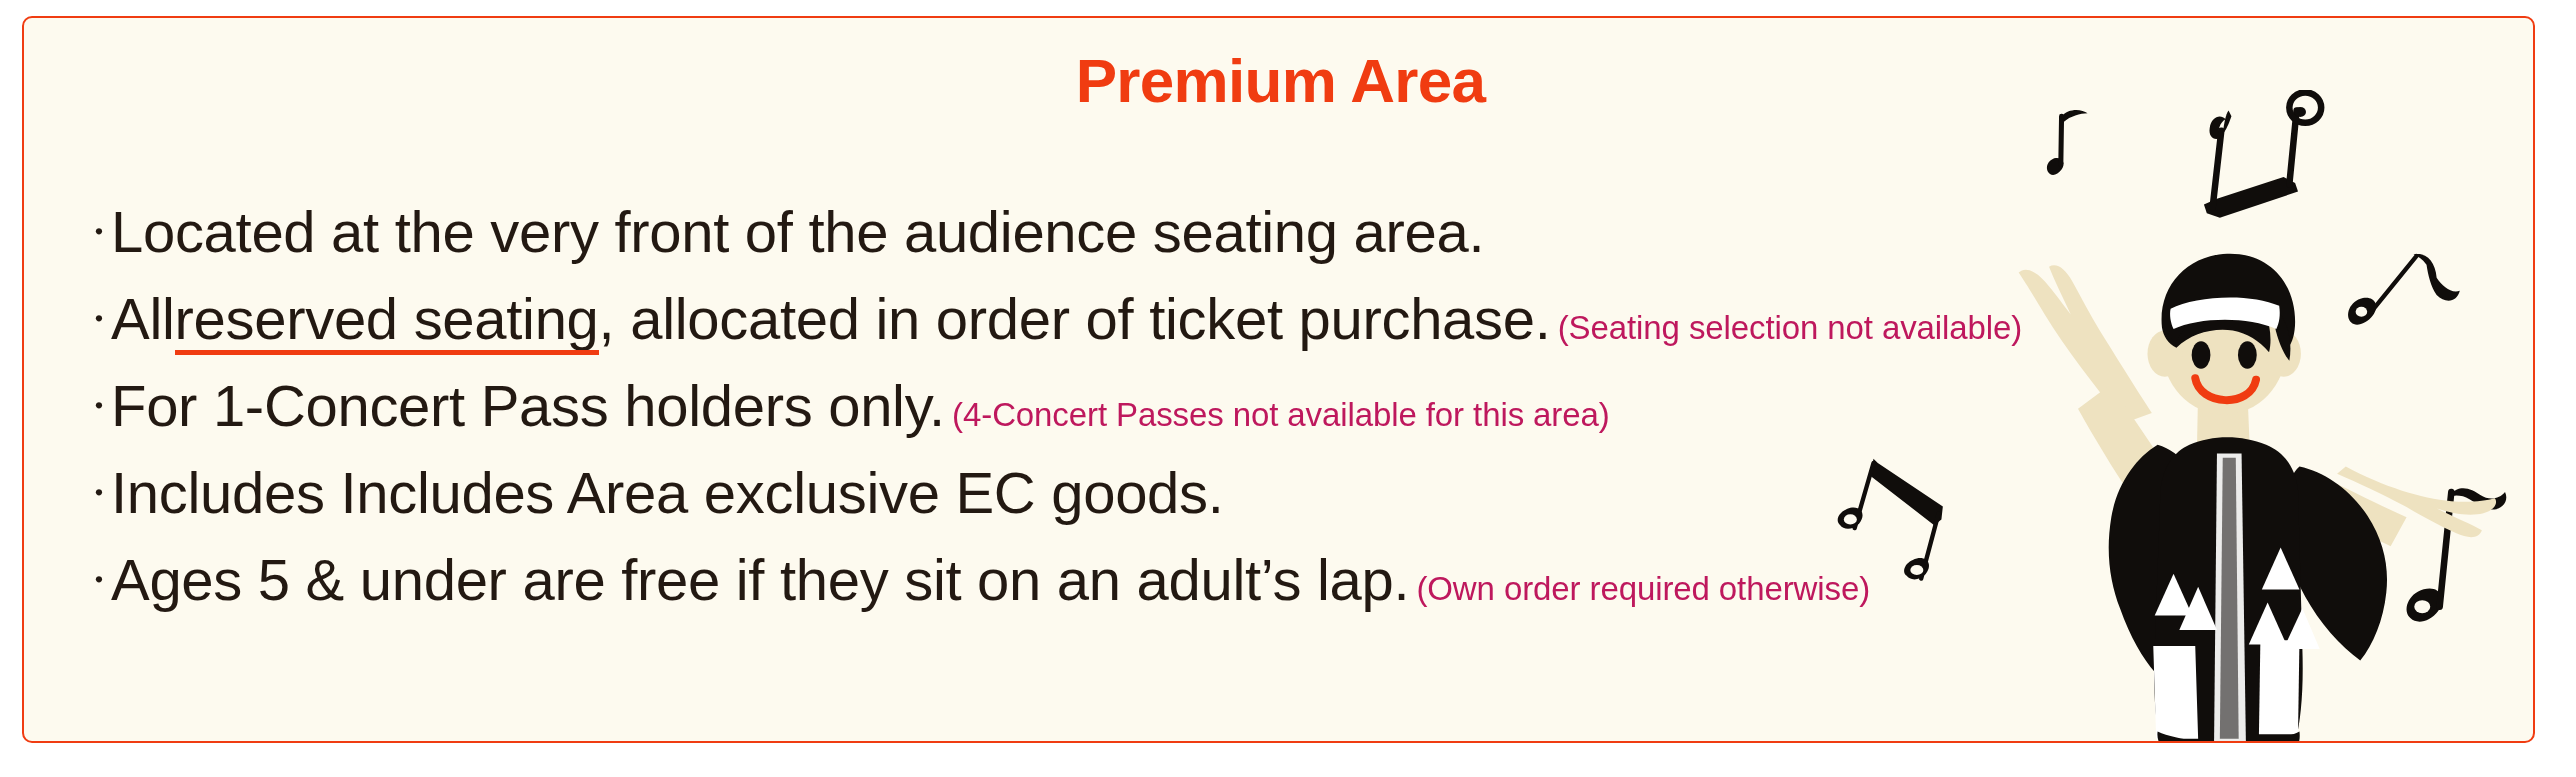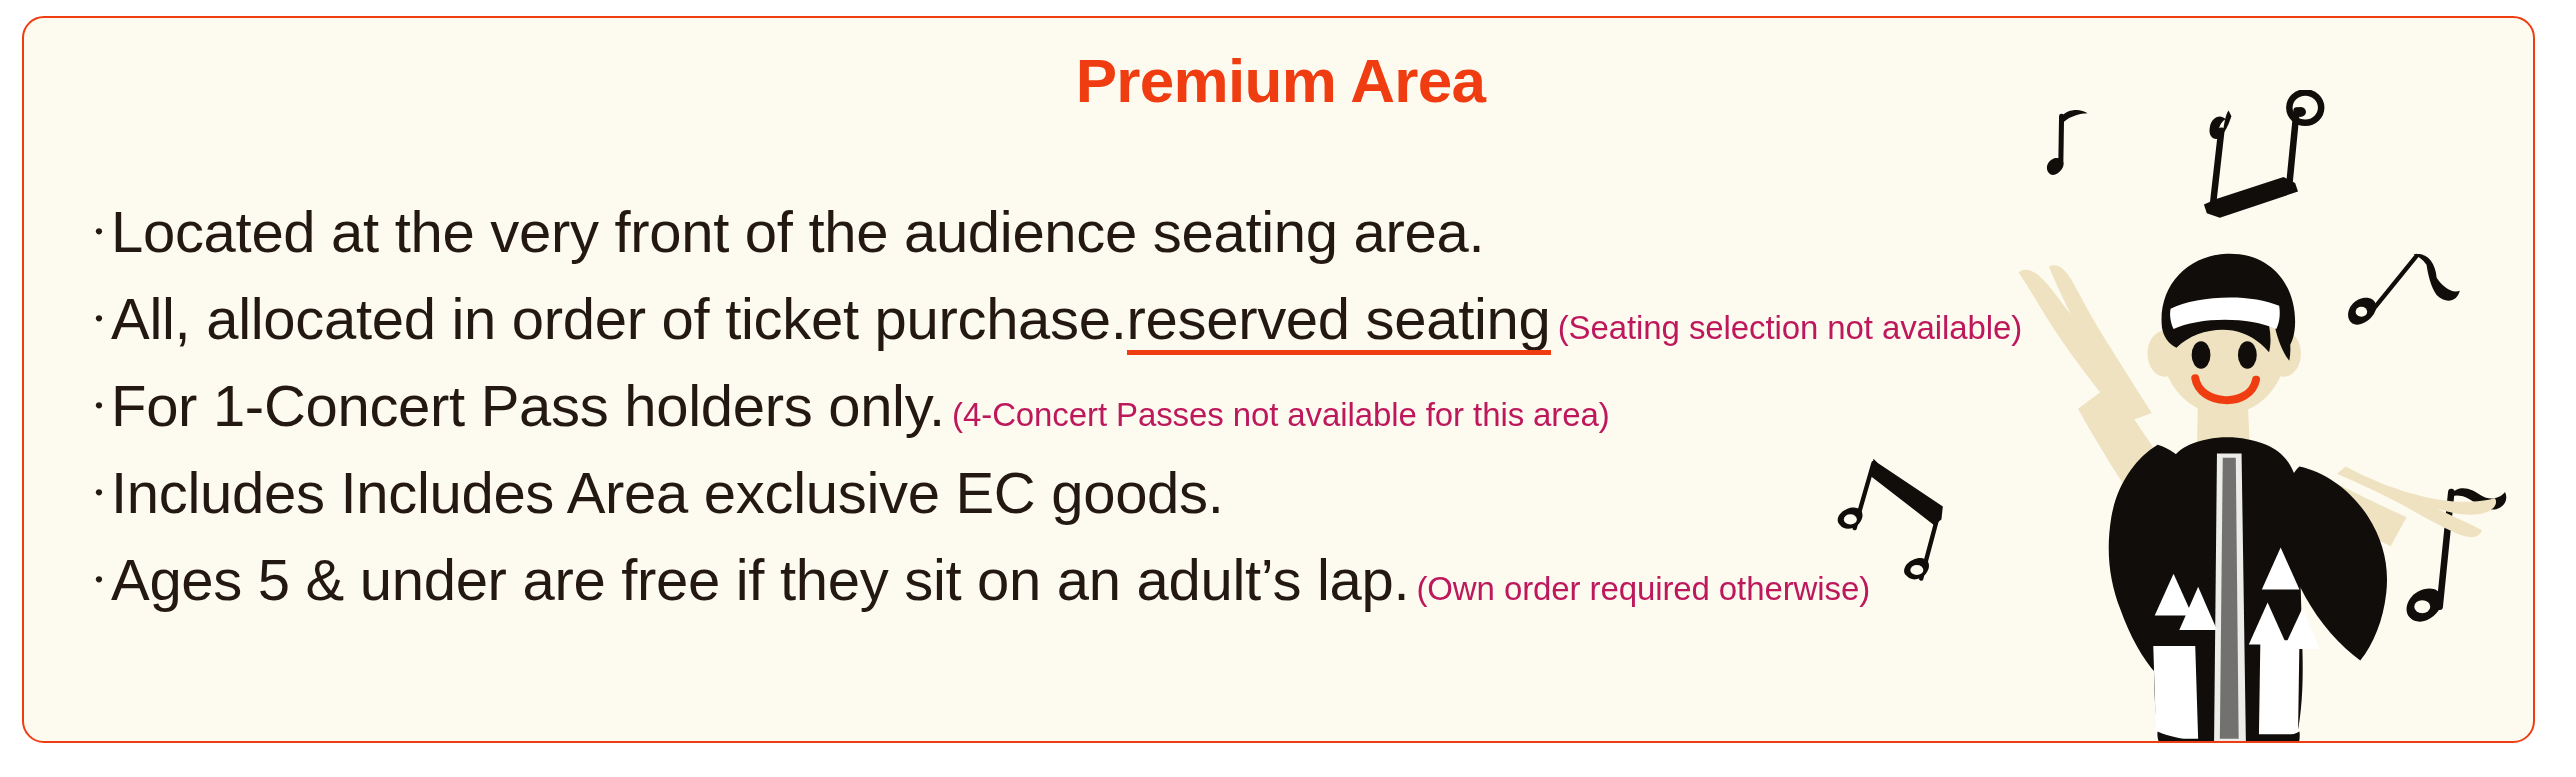--- a/index.html
+++ b/index.html
@@ -24,21 +24,21 @@
   
   #panel {
     position: absolute;
     left: 22px;
     top: 16px;
     width: 2513px;
     height: 727px;
     box-sizing: border-box;
     background: #fdfaef;
     border: 2.9px solid #f03c11;
-    border-radius: 22px;
+    border-radius: 10px;
     overflow: hidden;
   }
 
   
   #title {
     position: absolute;
     left: 0;
     top: 32px;
     width: 2513px;
     text-align: center;
@@ -132,22 +132,22 @@
     <div id="bullets">
 
       <div class="bullet-row">
         <span class="bullet-dot">・</span>
         <span class="bullet-text">Located at the very front of the audience seating area.</span>
       </div>
 
       <div class="bullet-row">
         <span class="bullet-dot">・</span>
         <span class="bullet-text">All </span>
+        <span class="bullet-text emph">reserved seating</span>
         <span class="bullet-text">, allocated in order of ticket purchase.</span>
-        <span class="bullet-text emph">reserved seating</span>
         <span class="bullet-note">(Seating selection not available)</span>
       </div>
 
       <div class="bullet-row">
         <span class="bullet-dot">・</span>
         <span class="bullet-text">For 1-Concert Pass holders only.</span>
         <span class="bullet-note">(4-Concert Passes not available for this area)</span>
       </div>
 
       <div class="bullet-row">

